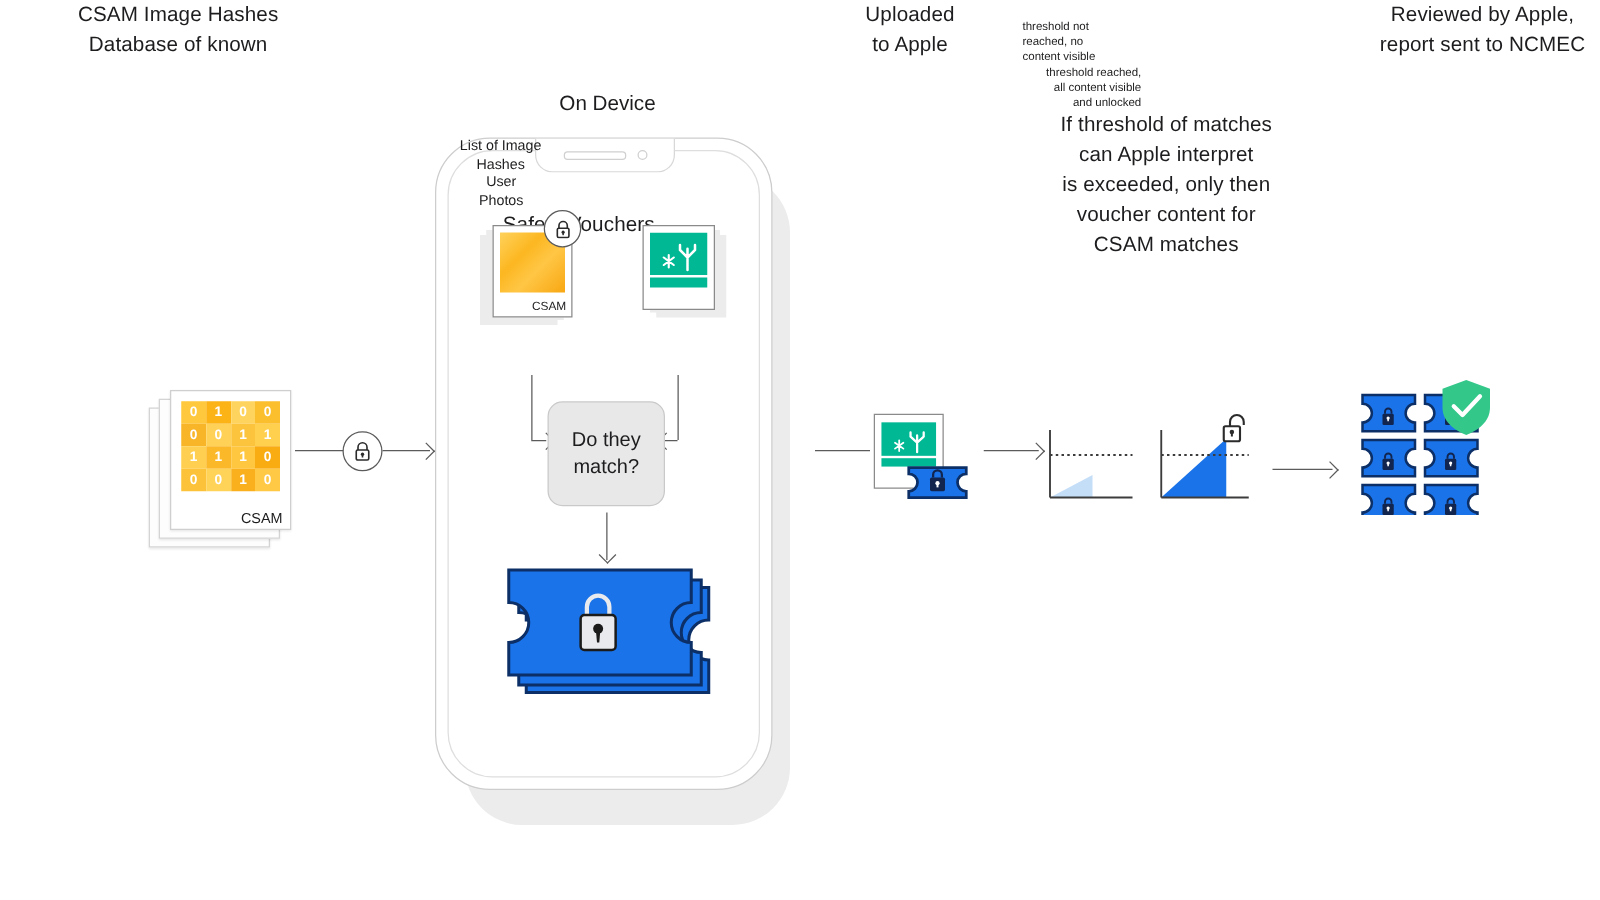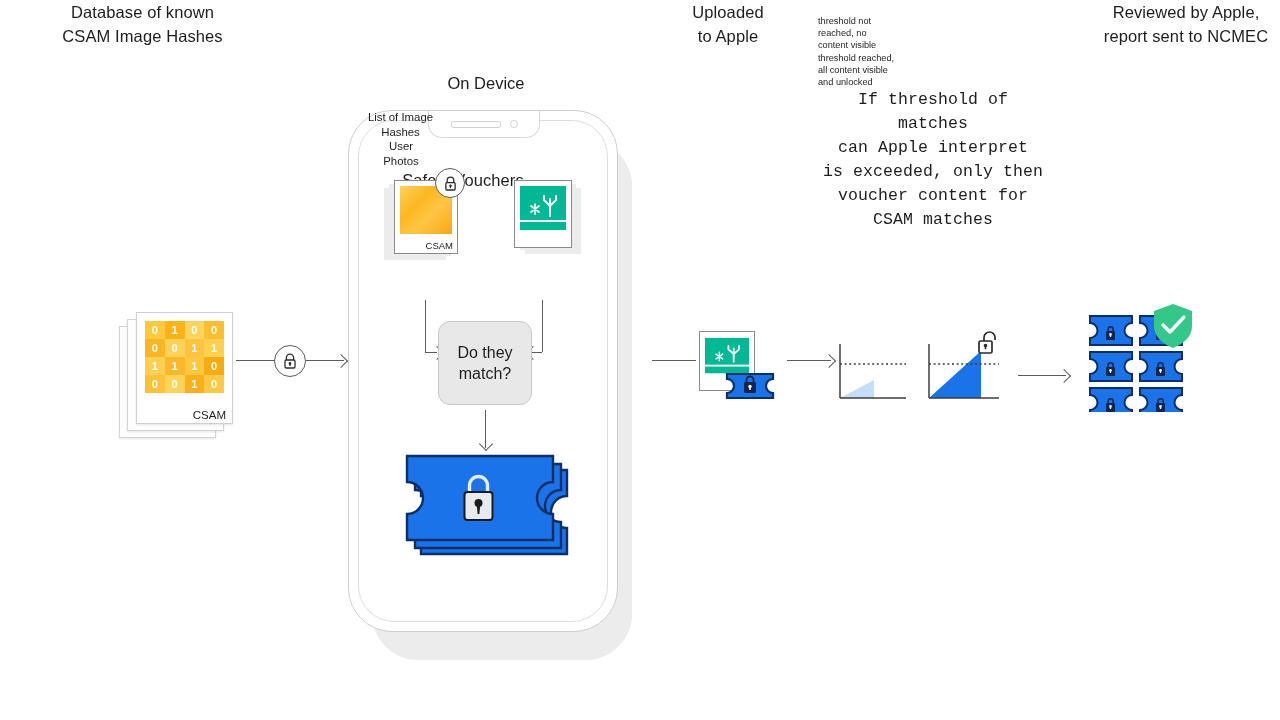--- a/index.html
+++ b/index.html
@@ -195,22 +195,22 @@
       <path d="M3.4 7V4.8a3.6 3.6 0 0 1 7.2 0V7" fill="none" stroke="#2b2b2b" stroke-width="1.3"></path>
       <rect x="2" y="7" width="10" height="8" rx="1.2" fill="none" stroke="#2b2b2b" stroke-width="1.3"></rect>
       <circle cx="7" cy="10.4" r="1.35" fill="#2b2b2b"></circle>
       <rect x="6.35" y="10.4" width="1.3" height="2.6" fill="#2b2b2b"></rect>
     </svg>
   </div>
   <div class="hline" style="left:306px; top:360px; width:38px;"></div>
   <div class="arrow-head" style="left:336px; top:355.5px;"></div>
 
   <div class="cap" style="left:20px; top:467px; width:285px;">
+    <div>CSAM Image Hashes</div>
     <div>Database of known</div>
-    <div>CSAM Image Hashes</div>
   </div>
 </div>
 
 <div id="phone-shadow" style="left:372px; top:140px; width:260px; height:520px;"></div>
 <div id="phone-body" style="left:348px; top:110px; width:268px; height:520px;">
   <div id="phone-inner" style="left:9px; top:9px; right:9px; bottom:9px;"></div>
   <div id="phone-notch" style="left:79px; top:0px; width:110px; height:26px;">
     <div class="notch-speaker"></div>
     <div class="notch-cam"></div>
   </div>
@@ -343,30 +343,30 @@
       <line x1="10" y1="58" x2="80" y2="58" stroke="#3c3c3c" stroke-width="1.5"></line>
       <line x1="10" y1="24" x2="80" y2="24" stroke="#3c3c3c" stroke-width="1.6" stroke-dasharray="2 2.6"></line>
     </svg>
   </div>
   <svg width="28" height="30" viewBox="0 0 28 30" style="position:absolute; left:157px; top:313px;">
     <path d="M9 13 V9.5 a5.5 5.5 0 0 1 11 0 V12" fill="none" stroke="#2b2b2b" stroke-width="1.7"></path>
     <rect x="4" y="13" width="13" height="12" rx="1.4" fill="#fff" stroke="#2b2b2b" stroke-width="1.7"></rect>
     <circle cx="10.5" cy="17.6" r="1.8" fill="#2b2b2b"></circle>
     <rect x="9.7" y="17.6" width="1.6" height="3.6" fill="#2b2b2b"></rect>
   </svg>
-  <div class="cap-sm" style="left:101px; top:396px; width:95px;">
+  <div class="cap-sm" style="left:101px; top:396px; width:95px;text-align:right;">
     <div>threshold reached,</div>
     <div>all content visible</div>
     <div>and unlocked</div>
   </div>
 
   <div class="hline" style="left:200px; top:360px; width:48px;"></div>
   <div class="arrow-head" style="left:241px; top:355.5px;"></div>
 
-  <div class="cap" style="left:-15px; top:467px; width:230px;font-family:Liberation Mono, monospace;">
+  <div class="cap" style="left:-15px; top:467px; width:230px;">
     <div>If threshold of matches</div>
     <div>can Apple interpret</div>
     <div>is exceeded, only then</div>
     <div>voucher content for</div>
     <div>CSAM matches</div>
   </div>
 </div>
 
 <div class="abs" style="left:1060px; top:0; width:220px; height:540px;">
   <svg width="110" height="110" viewBox="0 0 110 110" style="position:absolute; left:26px; top:302px;">

